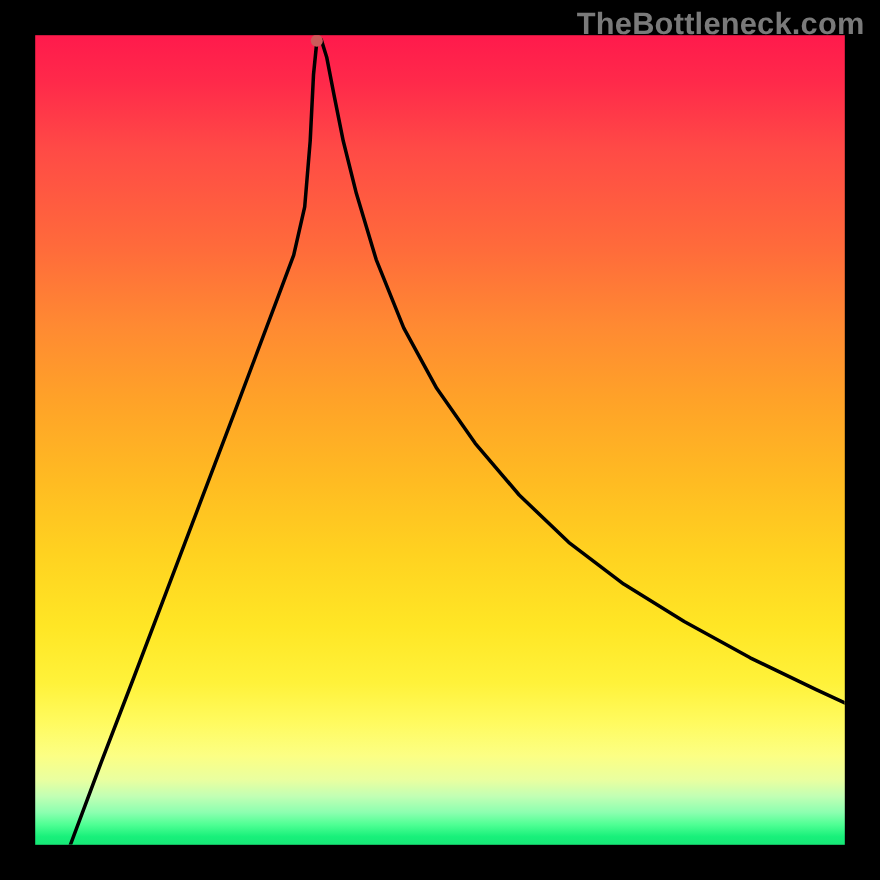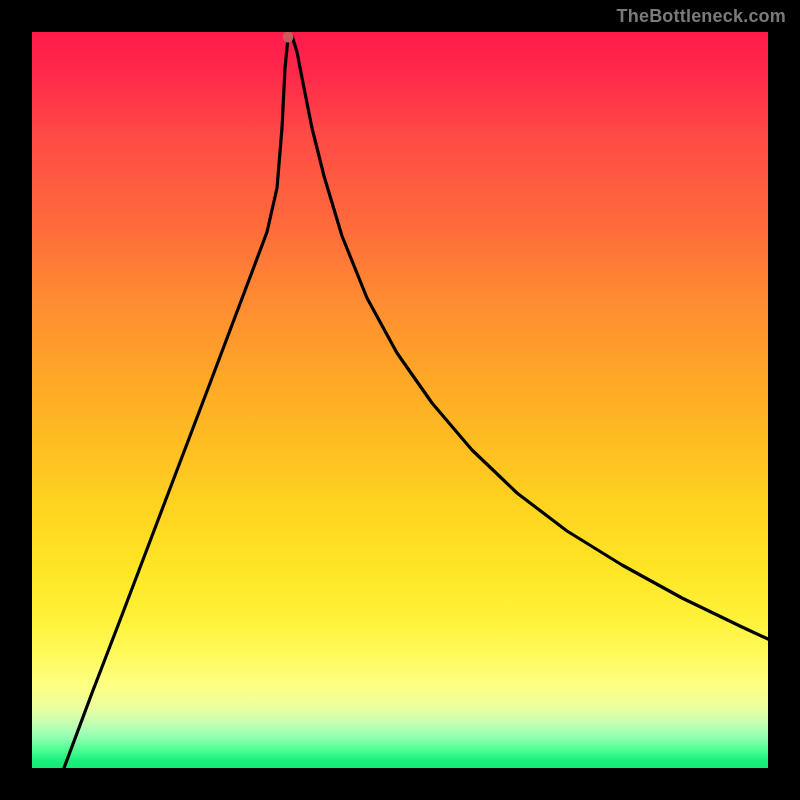--- a/index.html
+++ b/index.html
@@ -60,21 +60,21 @@
     height: 11px;
     border-radius: 50%;
     background: #cc5a5a;
     transform: translate(-50%, -50%);
   }
   .watermark {
     position: absolute;
     top: 6px;
     right: 14px;
     font-family: Arial, Helvetica, sans-serif;
-    font-size: 18px;
+    font-size: 28px;
     font-weight: 600;
     color: #7a7a7a;
     letter-spacing: 0.2px;
   }
 </style>
 </head>
 <body>
 
 <div class="frame">
   <div class="plot-area">

